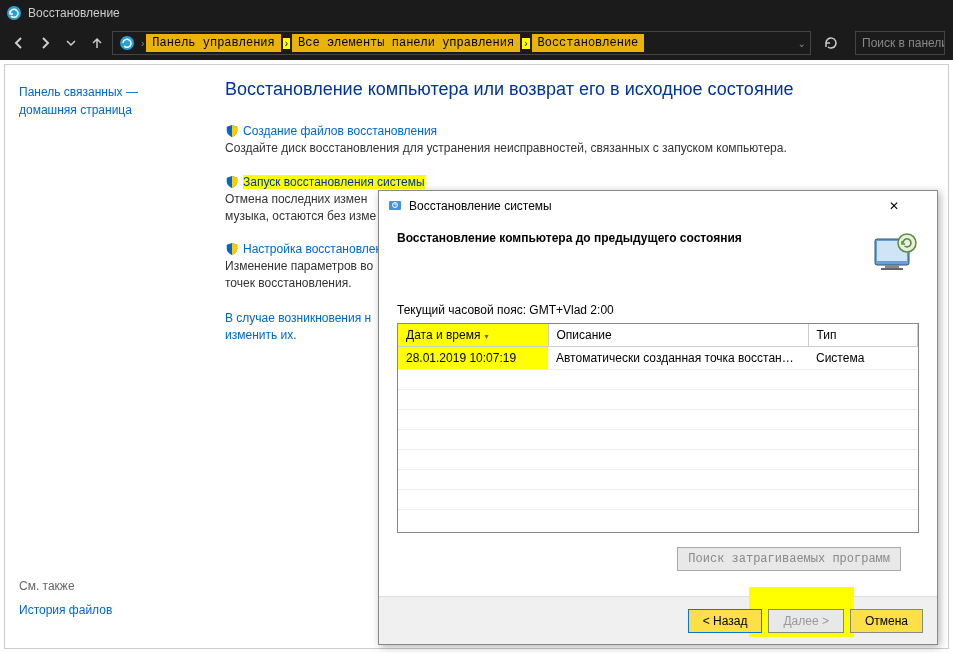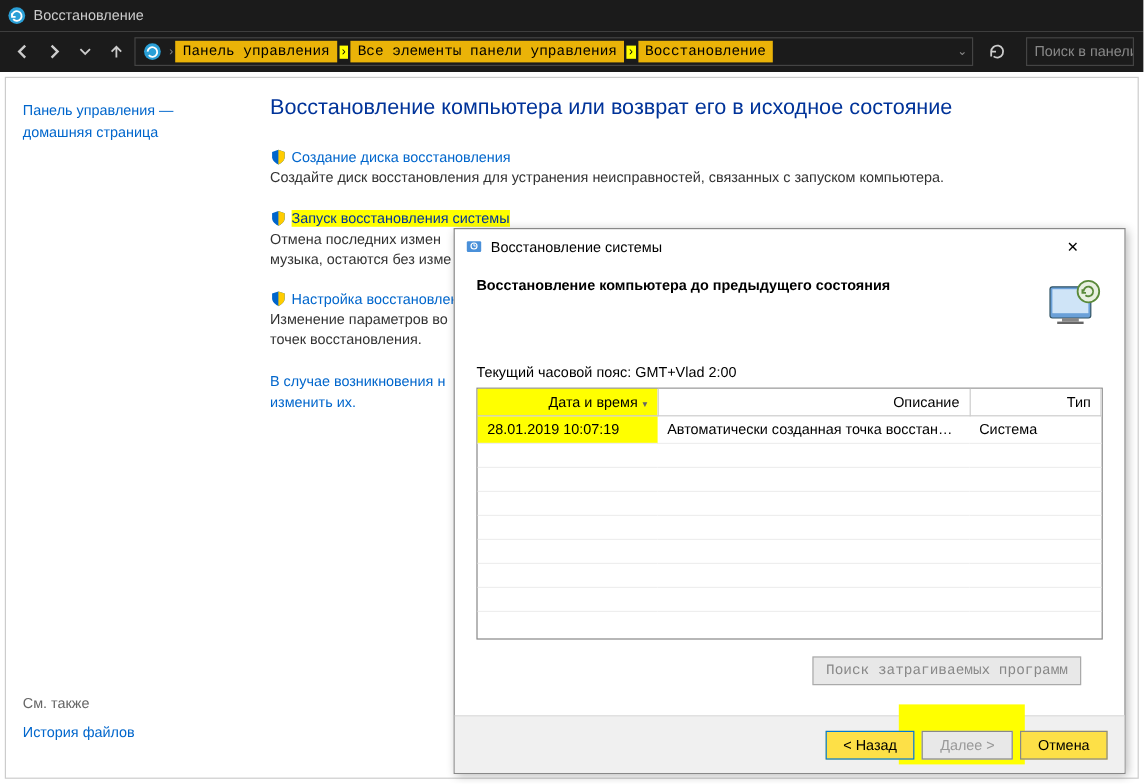--- a/index.html
+++ b/index.html
@@ -48,21 +48,21 @@
   .dlg-title span { font-size: 12px; flex: 1; }
   .dlg-close { width: 40px; height: 28px; display: flex; align-items: center; justify-content: center; font-size: 16px; }
   .dlg-header { display: flex; padding: 8px 18px 8px 18px; align-items: flex-start; gap: 12px; }
   .dlg-header-text { flex: 1; font-weight: bold; font-size: 12px; padding-top: 2px; }
   .dlg-big-icon { width: 48px; height: 48px; }
   .dlg-body { flex: 1; padding: 18px 18px 8px 18px; }
   .tz-label { font-size: 12px; margin-bottom: 6px; }
   
   .restore-table { border: 1px solid #888; width: 100%; height: 210px; background: #fff; }
   .restore-table table { width: 100%; border-collapse: collapse; font-size: 12px; }
-  .restore-table th { text-align: right; padding: 4px 8px; border-right: 1px solid #ccc; border-bottom: 1px solid #ccc; font-weight: normal; background: #fff; }
+  .restore-table th { text-align: left; padding: 4px 8px; border-right: 1px solid #ccc; border-bottom: 1px solid #ccc; font-weight: normal; background: #fff; }
   .restore-table th .sortarrow { font-size: 8px; margin-left: 4px; color: #666; }
   .restore-table th.hl { background: #ffff00; }
   .restore-table td { padding: 4px 8px; border-bottom: 1px solid #eee; height: 20px; }
   .restore-table td.hl { background: #ffff00; }
   .restore-table td.ellipsis { overflow: hidden; white-space: nowrap; text-overflow: ellipsis; max-width: 240px; }
   
   .dlg-actions-upper { display: flex; justify-content: flex-end; padding: 14px 18px 4px; }
   .dlg-btn-search { background: #e8e8e8; border: 1px solid #aaa; padding: 4px 10px; font-size: 12px; color: #888; font-family: Liberation Mono, monospace; }
   
   .dlg-footer { height: 48px; background: #f0f0f0; border-top: 1px solid #ddd; display: flex; justify-content: flex-end; align-items: center; padding: 0 14px; gap: 6px; position: relative; }
@@ -130,38 +130,38 @@
     </div>
   <div class="search-box">
       <span>Поиск в панели</span>
     </div>
 </div>
 
 <div class="content">
   <div class="content-inner">
     <div class="sidebar">
       <a href="#">
-        <span>Панель управления —</span><br>
+        <span>Панель связанных —</span><br>
         <span>домашняя страница</span>
       </a>
       <div class="sidebar-spacer"></div>
       <div class="sec-label">См. также</div>
       <a href="#">История файлов</a>
     </div>
 
     <div class="main">
       <h1>Восстановление компьютера или возврат его в исходное состояние</h1>
 
       <div class="item">
         <div class="item-link">
           <svg class="shield" viewBox="0 0 16 16">
               <path d="M8 1 L14 3 L14 8 C14 12 8 15 8 15 C8 15 2 12 2 8 L2 3 Z" fill="#0066cc"></path>
               <path d="M8 1 L8 15 C8 15 14 12 14 8 L14 3 Z" fill="#ffcc00"></path>
             </svg>
-          <a href="#">Создание диска восстановления</a>
+          <a href="#">Создание файлов восстановления</a>
         </div>
         <div class="item-desc">Создайте диск восстановления для устранения неисправностей, связанных с запуском компьютера.</div>
       </div>
 
       <div class="item">
         <div class="item-link">
           <svg class="shield" viewBox="0 0 16 16">
               <path d="M8 1 L14 3 L14 8 C14 12 8 15 8 15 C8 15 2 12 2 8 L2 3 Z" fill="#0066cc"></path>
               <path d="M8 1 L8 15 C8 15 14 12 14 8 L14 3 Z" fill="#ffcc00"></path>
             </svg>

